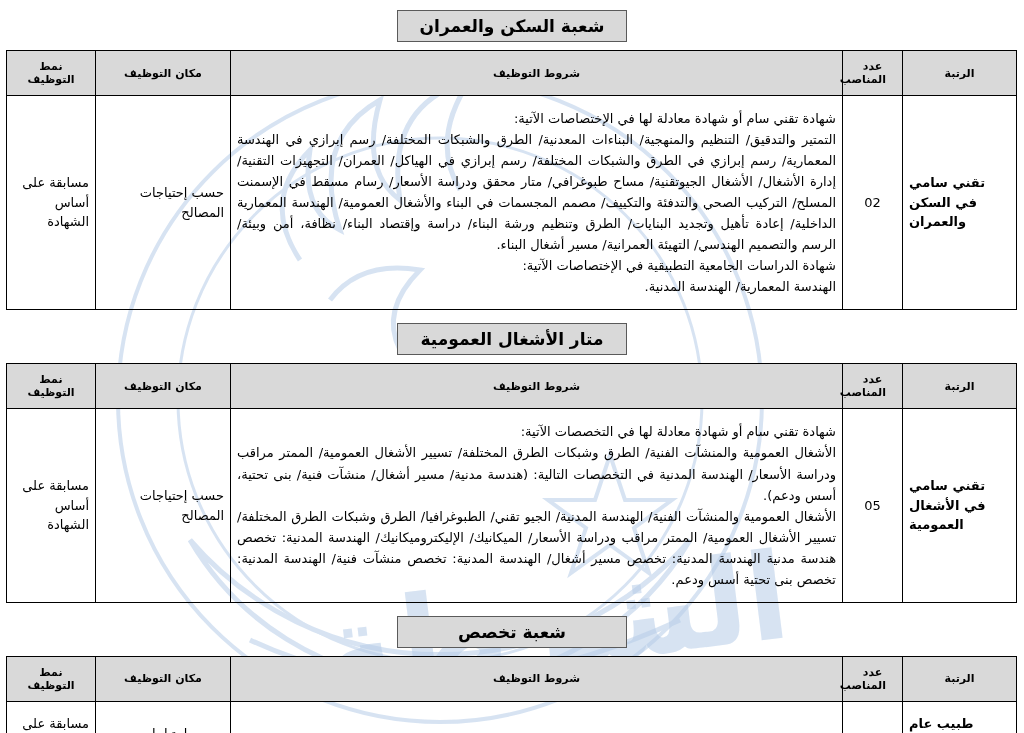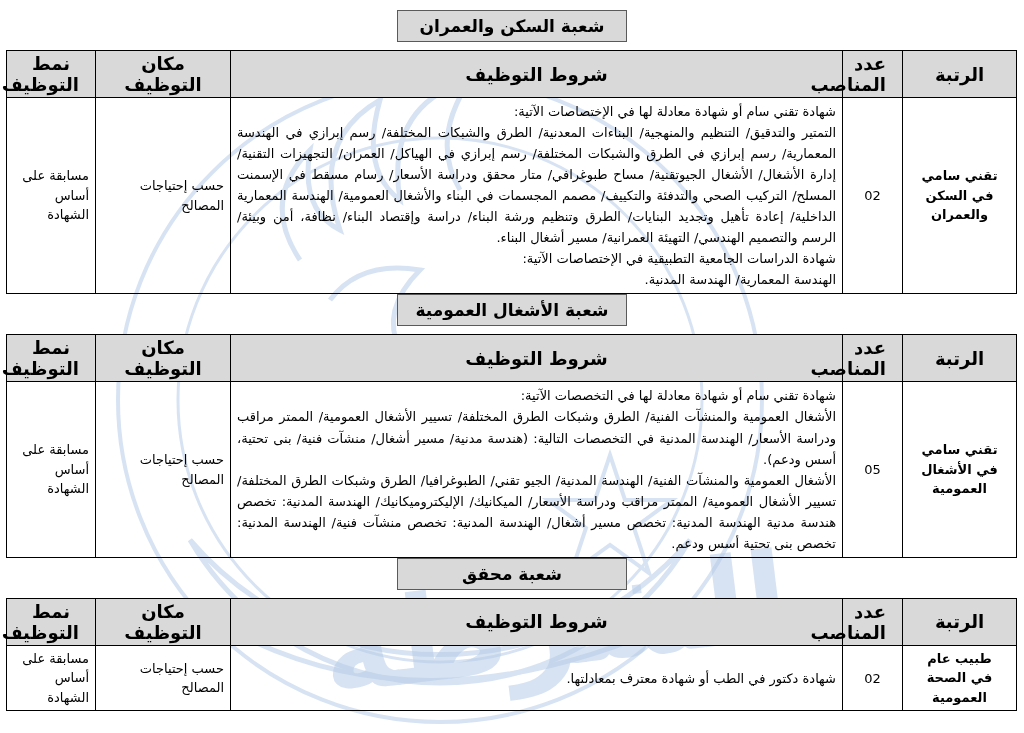--- a/index.html
+++ b/index.html
@@ -20,21 +20,21 @@
     position: absolute;
     inset: 0;
     z-index: 0;
     pointer-events: none;
   }
   .content {
     position: relative;
     z-index: 1;
     padding: 10px 7px 0 7px;
   }
-  .section { }
+  .section { margin-bottom: 13px; }
   .section-title {
     width: 230px;
     margin: 0 auto;
     background: #d9d9d9;
     border: 1px solid #5a5a5a;
     text-align: center;
     font-weight: bold;
     font-size: 17px;
     padding: 5px 4px;
     box-sizing: border-box;
@@ -42,43 +42,43 @@
   table.jobs {
     width: 1010px;
     margin: 8px auto 0 auto;
     border-collapse: collapse;
     table-layout: fixed;
   }
   table.jobs th {
     background: #d9d9d9;
     border: 1.5px solid #000;
     font-weight: bold;
-    font-size: 18px;
+    font-size: 11px;
     padding: 2px 16px;
     height: 40px;
     white-space: pre-line;
     text-align: center;
     vertical-align: middle;
   }
   table.jobs td {
     border: 1.5px solid #000;
     background: transparent;
     font-size: 13px;
     vertical-align: middle;
-    padding: 3px 6px;
+    padding: 12px 6px;
     box-sizing: border-box;
   }
   col.c-rank { width: 114px; }
   col.c-count { width: 60px; }
   col.c-cond { width: 612px; }
   col.c-loc { width: 135px; }
   col.c-mode { width: 89px; }
   td.rank-cell {
     font-weight: bold;
-    text-align: center;
+    text-align: left;
     white-space: pre-line;
     font-size: 13.5px;
     line-height: 1.5;
   }
   td.count-cell {
     font-weight: normal;
     text-align: center;
     font-size: 13px;
   }
   td.cond-cell {
@@ -159,21 +159,21 @@
 الهندسة المعمارية/ الهندسة المدنية.</td>
           <td class="loc-cell">حسب إحتياجات المصالح</td>
           <td class="mode-cell">مسابقة على
 أساس الشهادة</td>
         </tr>
       </tbody>
     </table>
   </div>
 
   <div class="section">
-    <div class="section-title">شعبة الأشغال العمومية</div>
+    <div class="section-title">متار الأشغال العمومية</div>
     <table class="jobs">
       <colgroup>
         <col class="c-rank">
           <col class="c-count">
           <col class="c-cond">
           <col class="c-loc">
           <col class="c-mode">
       </colgroup>
       <thead>
         <tr>
@@ -196,21 +196,21 @@
 الأشغال العمومية والمنشآت الفنية/ الهندسة المدنية/ الجيو تقني/ الطبوغرافيا/ الطرق وشبكات الطرق المختلفة/ تسيير الأشغال العمومية/ الممتر مراقب ودراسة الأسعار/ الميكانيك/ الإليكتروميكانيك/ الهندسة المدنية: تخصص هندسة مدنية الهندسة المدنية: تخصص مسير أشغال/ الهندسة المدنية: تخصص منشآت فنية/ الهندسة المدنية: تخصص بنى تحتية أسس ودعم.</td>
           <td class="loc-cell">حسب إحتياجات المصالح</td>
           <td class="mode-cell">مسابقة على
 أساس الشهادة</td>
         </tr>
       </tbody>
     </table>
   </div>
 
   <div class="section">
-    <div class="section-title">شعبة محقق</div>
+    <div class="section-title">شعبة تخصص</div>
     <table class="jobs">
       <colgroup>
         <col class="c-rank">
           <col class="c-count">
           <col class="c-cond">
           <col class="c-loc">
           <col class="c-mode">
       </colgroup>
       <thead>
         <tr>

